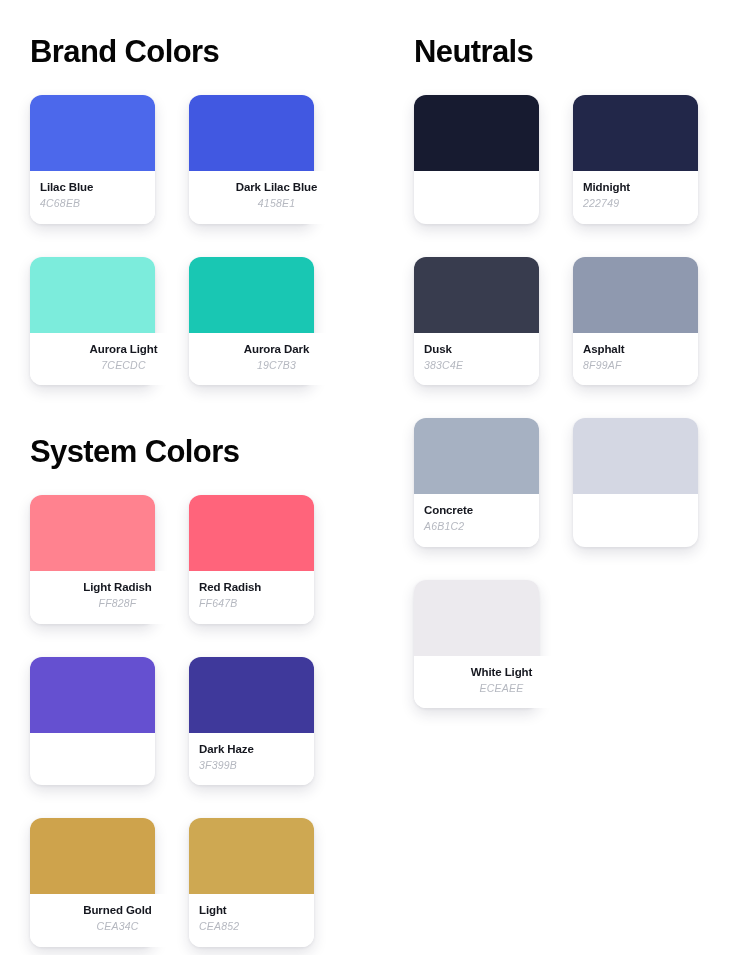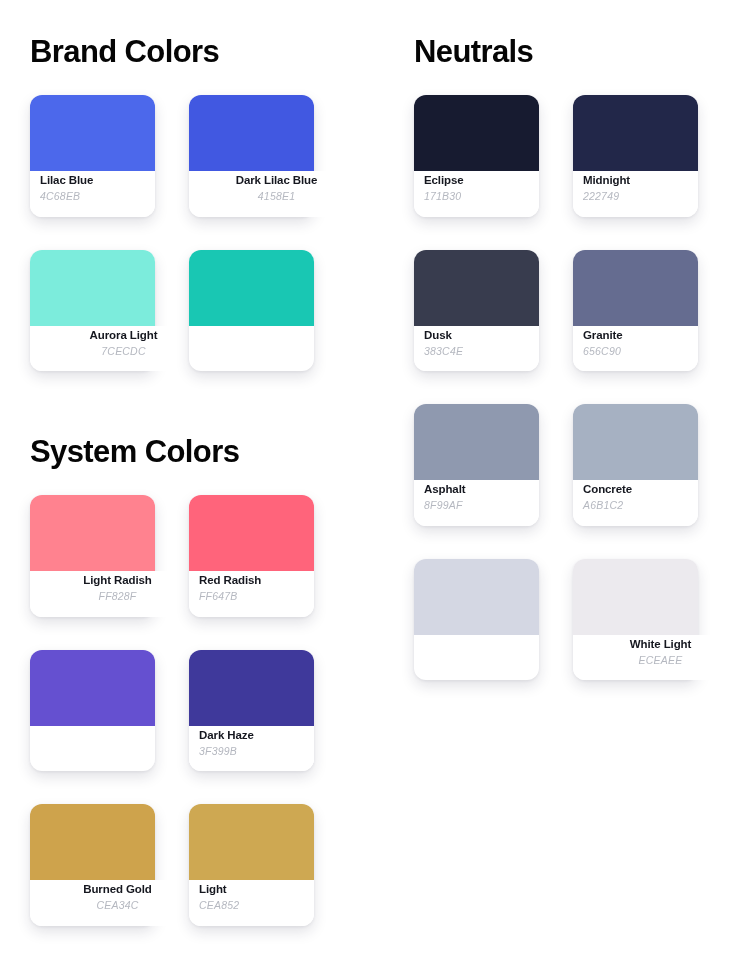--- a/index.html
+++ b/index.html
@@ -63,21 +63,21 @@
   }
 
   .swatch-chip {
     height: 76px;
     border-top-left-radius: 12px;
     border-top-right-radius: 12px;
     width: 100%;
   }
 
   .swatch-meta {
-    padding: 2px 10px 13px 10px;
+    padding: 9px 10px 13px 10px;
     background: #ffffff;
     border-bottom-left-radius: 12px;
     border-bottom-right-radius: 12px;
   }
 
   .swatch-name {
     font-size: 11.5px;
     font-weight: bold;
     color: #15171f;
     letter-spacing: -0.1px;
@@ -134,20 +134,24 @@
           </div>
           <div class="swatch-card wide indent">
             <div class="swatch-chip" style="background: rgb(124, 236, 220);"></div>
             <div class="swatch-meta">
               <div class="swatch-name">Aurora Light</div>
               <div class="swatch-hex">7CECDC</div>
             </div>
           </div>
           <div class="swatch-card wide">
             <div class="swatch-chip" style="background: rgb(25, 199, 179);"></div>
+            <div class="swatch-meta">
+              <div class="swatch-name">Aurora Dark</div>
+              <div class="swatch-hex">19C7B3</div>
+            </div>
           </div>
         </div>
     </div>
 
     <div class="section" style="position:absolute; top:428px; left:0;">
       <h1 class="section-title">System Colors</h1>
       <div class="card-grid" style="margin-top:28px;">
           <div class="swatch-card wide">
             <div class="swatch-chip" style="background: rgb(255, 130, 143);"></div>
             <div class="swatch-meta">
@@ -191,47 +195,36 @@
 
   </div>
 
   <div class="column column-right">
 
     <div class="section" style="position:absolute; top:28px; left:0;">
       <h1 class="section-title">Neutrals</h1>
       <div class="card-grid" style="margin-top:28px;">
           <div class="swatch-card">
             <div class="swatch-chip" style="background: rgb(23, 27, 48);"></div>
-            <div class="swatch-meta">
-              <div class="swatch-name">Eclipse</div>
-              <div class="swatch-hex">171B30</div>
-            </div>
           </div>
           <div class="swatch-card">
             <div class="swatch-chip" style="background: rgb(34, 39, 73);"></div>
             <div class="swatch-meta">
               <div class="swatch-name">Midnight</div>
               <div class="swatch-hex">222749</div>
             </div>
           </div>
           <div class="swatch-card">
             <div class="swatch-chip" style="background: rgb(56, 60, 78);"></div>
             <div class="swatch-meta">
               <div class="swatch-name">Dusk</div>
               <div class="swatch-hex">383C4E</div>
             </div>
           </div>
           <div class="swatch-card">
-            <div class="swatch-chip" style="background: rgb(101, 108, 144);"></div>
-            <div class="swatch-meta">
-              <div class="swatch-name">Granite</div>
-              <div class="swatch-hex">656C90</div>
-            </div>
-          </div>
-          <div class="swatch-card">
             <div class="swatch-chip" style="background: rgb(143, 153, 175);"></div>
             <div class="swatch-meta">
               <div class="swatch-name">Asphalt</div>
               <div class="swatch-hex">8F99AF</div>
             </div>
           </div>
           <div class="swatch-card">
             <div class="swatch-chip" style="background: rgb(166, 177, 194);"></div>
             <div class="swatch-meta">
               <div class="swatch-name">Concrete</div>

